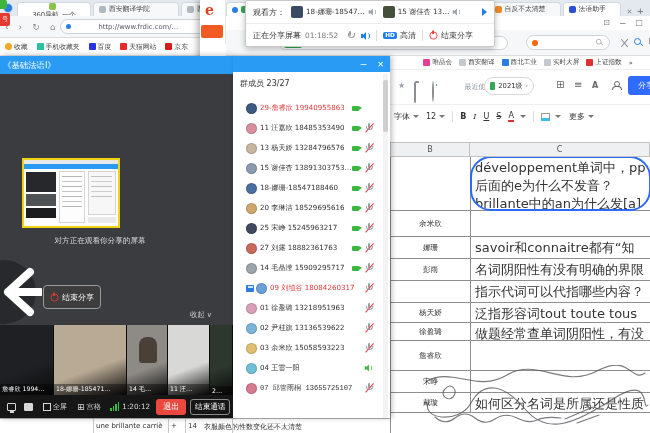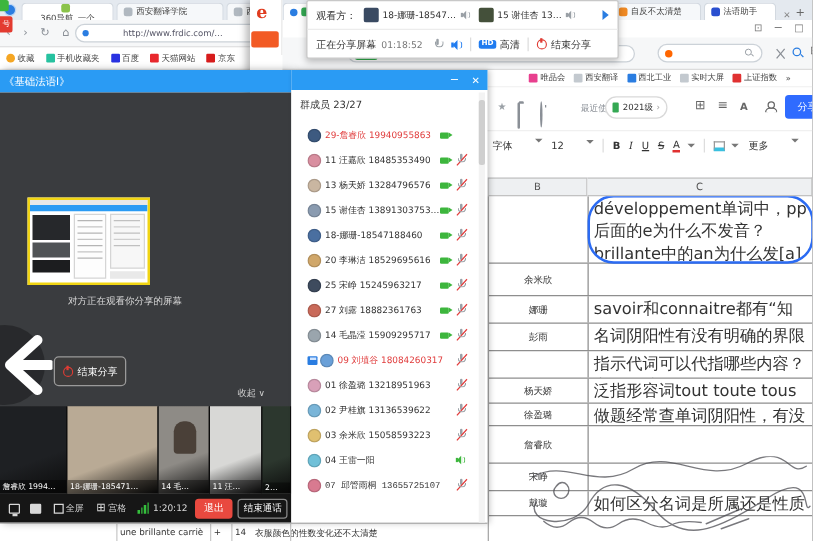--- a/index.html
+++ b/index.html
@@ -59,21 +59,21 @@
   .shareico::after{content:'';position:absolute;left:1.5px;top:1.5px;right:1.5px;height:2px;background:#cfe4ff;}
 
   
   .shrow{display:flex;border-bottom:1px solid #8e8e8e;}
   .bcell{width:80px;border-right:1px solid #8e8e8e;display:flex;align-items:center;justify-content:center;
          font-size:7.6px;color:#333;flex:none;}
   .ccell{flex:1;padding:2px 4px;font-size:13px;color:#333;line-height:1.4;white-space:pre-line;overflow:hidden;border-radius:20px;}
   .ccell.sel{outline:2px solid #2b6bf3;outline-offset:-1px;}
   .hcell{background:#eef0f2;border:1px solid #c2c2c2;display:flex;align-items:center;justify-content:center;
          font-size:8px;color:#555;}
-  .fmt{font-size:8px;color:#333;margin-right:7px;white-space:nowrap;display:flex;gap:15px;}
+  .fmt{font-size:8px;color:#333;margin-right:7px;white-space:nowrap;display:flex;align-items:center;}
   .caret{display:inline-block;width:0;height:0;border-left:3px solid transparent;border-right:3px solid transparent;
          border-top:3px solid #777;margin-left:3px;}
   .vsep{width:1px;height:11px;background:#ddd;margin-right:7px;}
   .magico{position:relative;width:9px;height:9px;}
   .magico::before{content:'';position:absolute;left:0;top:0;width:5px;height:5px;border:1.3px solid currentColor;border-radius:50%;}
   .magico::after{content:'';position:absolute;left:5.5px;top:5.5px;width:3px;height:1.4px;background:currentColor;transform:rotate(45deg);}
   .folder{width:9px;height:7px;border:1px solid #8a8f96;border-radius:1px;position:relative;}
   .folder::before{content:'';position:absolute;left:0;top:-2px;width:4px;height:2px;background:#8a8f96;border-radius:1px 1px 0 0;}
   .clock{width:8px;height:8px;border:1px solid #8a8f96;border-radius:50%;position:relative;}
   .clock::after{content:'';position:absolute;left:3px;top:1.5px;width:1px;height:2.5px;background:#8a8f96;}

